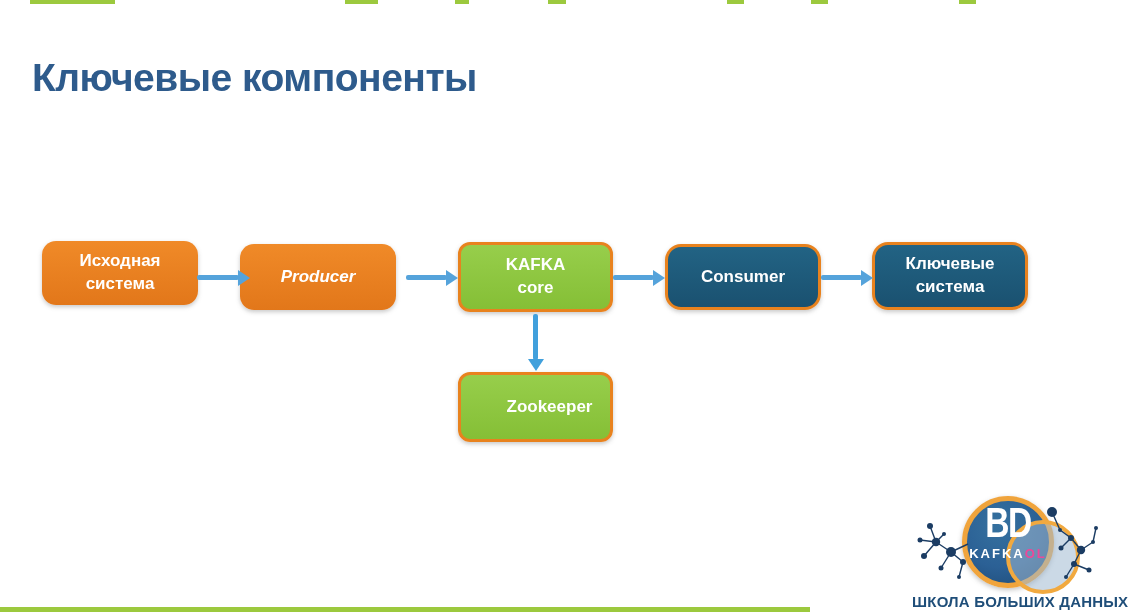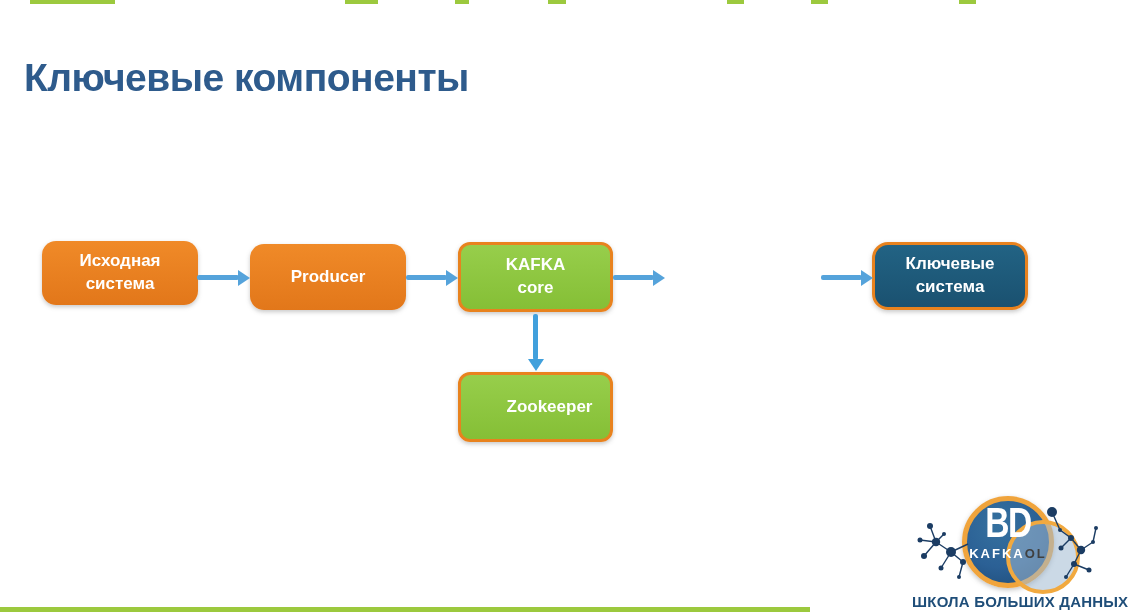--- a/index.html
+++ b/index.html
@@ -8,21 +8,21 @@
     background:#ffffff; overflow:hidden;
     font-family:"Liberation Sans", sans-serif;
   }
 
   
   .top-dash { position:absolute; top:0; height:4px; background:#9CC93E; }
   .bottom-bar { position:absolute; left:0; bottom:0; height:5px; width:810px; background:#9CC93E; }
 
   
   .title {
-    position:absolute; left:24px; top:30px;
+    position:absolute; left:32px; top:30px;
     font-size:39px; font-weight:bold; color:#2E5B8C; letter-spacing:-0.5px;
   }
 
   
   .node {
     position:absolute; box-sizing:border-box;
     display:flex; align-items:center; justify-content:center;
     color:#ffffff; font-weight:bold; font-size:17px; text-align:center;
     line-height:1.35; border-radius:14px;
     box-shadow:0 2px 4px rgba(100,100,100,0.35);
@@ -67,21 +67,21 @@
   .logo-bd {
     position:absolute; left:52px; top:20px; width:92px;
     text-align:center; color:#ffffff; font-weight:bold; font-size:42px;
     letter-spacing:-2px; transform:scaleX(0.8); line-height:1;
   }
   .logo-school {
     position:absolute; left:52px; top:65px; width:92px;
     text-align:center; color:#ffffff; font-weight:bold; font-size:13px;
     letter-spacing:2px; line-height:1;
   }
-  .logo-school .lightblue { display:inline; color:#404040; }
+  .logo-school .lightblue { display:inline; color:#ec4899; }
   .logo-molecules { position:absolute; left:0; top:0; width:198px; height:130px; pointer-events:none; }
   .logo-caption {
     position:absolute; left:2px; bottom:2px; width:192px; text-align:center;
     color:#1F4E79; font-weight:bold; font-size:15px; letter-spacing:0.2px;
     white-space:nowrap;
   }
 </style>
 </head>
 <body>
 
@@ -99,34 +99,40 @@
 
   <h1 class="title">Ключевые компоненты</h1>
 
   <div class="node orange" style="left:42px;top:241px;width:156px;height:64px;">
     <div>
       <span>Исходная</span>
         <span>система</span>
     </div>
   </div>
 
-  <div class="node orange" style="left:250px;top:244px;width:156px;height:66px;">
+  <div class="node orange" style="left:240px;top:244px;width:156px;height:66px;font-style:italic;">
     <div>
       <span>Producer</span>
         <span></span>
     </div>
   </div>
 
   <div class="node green" style="left:458px;top:242px;width:155px;height:70px;">
     <div>
       <span>KAFKA</span>
         <span>core</span>
     </div>
   </div>
 
+  <div class="node blue" style="left:665px;top:244px;width:156px;height:66px;">
+    <div>
+      <span>Consumer</span>
+        <span></span>
+    </div>
+  </div>
 
   <div class="node blue" style="left:872px;top:242px;width:156px;height:68px;">
     <div>
       <span>Ключевые</span>
         <span>система</span>
     </div>
   </div>
 
   <div class="node green" style="left:458px;top:372px;width:155px;height:70px;padding-left:28px;">
     <div>

